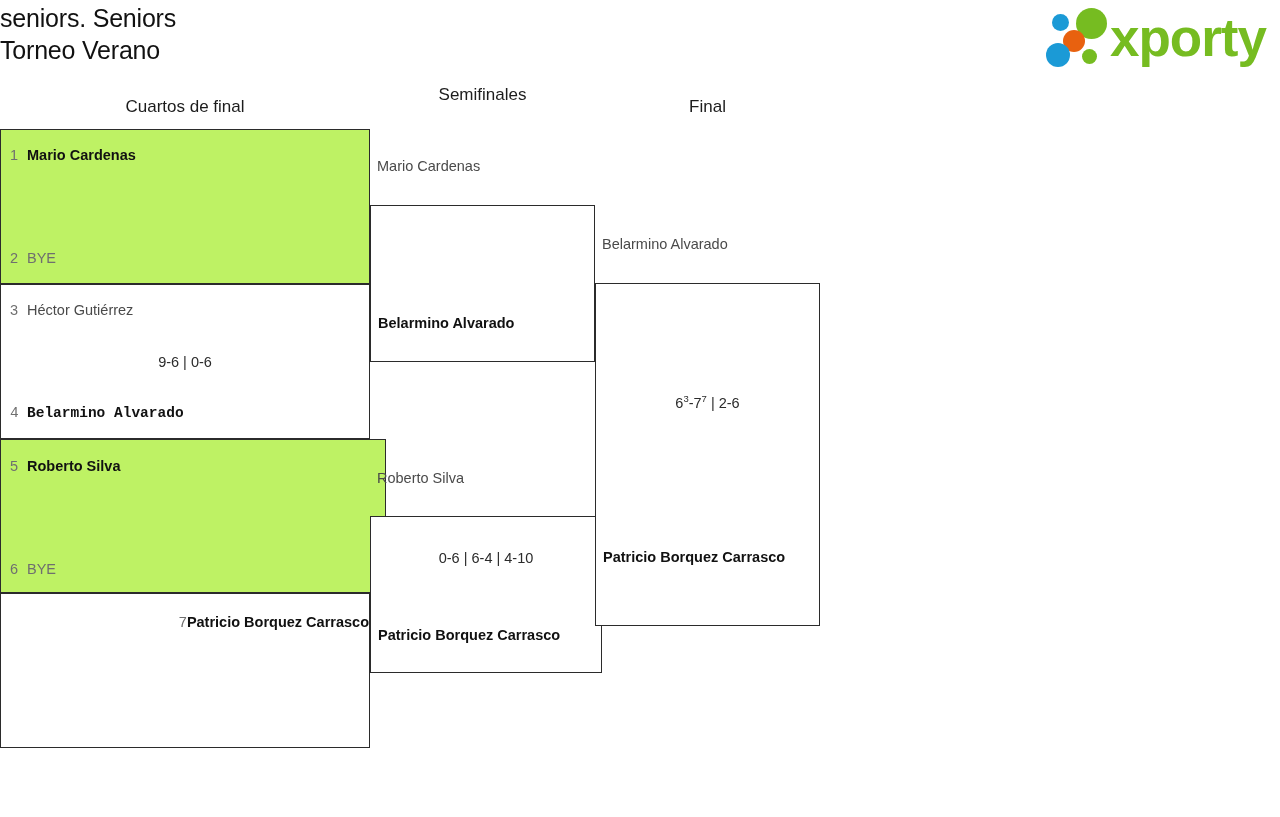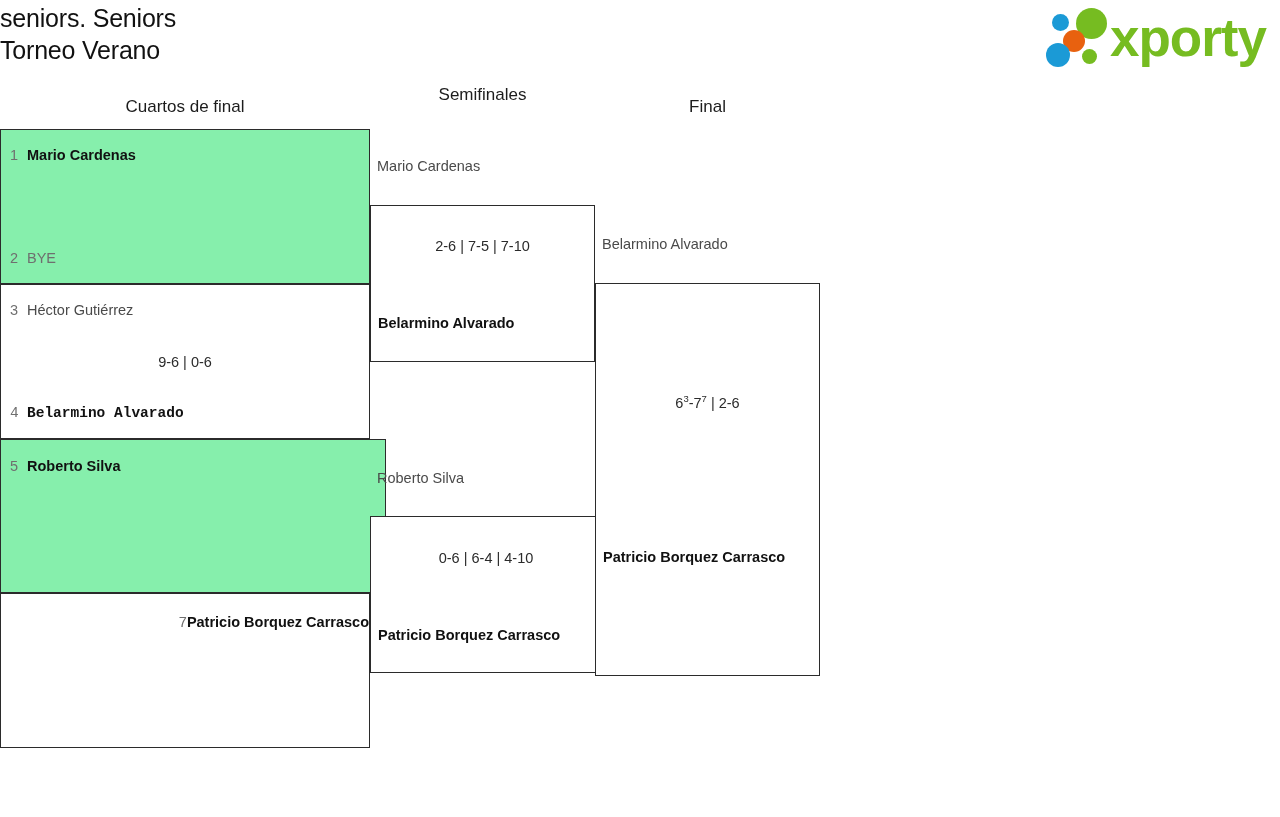--- a/index.html
+++ b/index.html
@@ -74,21 +74,21 @@
   #round-header-1 { left: 370px; top: 84px; width: 225px; }
   #round-header-2 { left: 595px; top: 96px; width: 225px; }
 
   
   .match-box {
     position: absolute;
     box-sizing: border-box;
     border: 1px solid #2b2b2b;
     background: #ffffff;
   }
-  .match-box.shaded { background: #86efac; }
+  .match-box.shaded { background: #bef264; }
 
   .player-row {
     position: absolute;
     left: 0;
     width: 100%;
     box-sizing: border-box;
     padding-left: 9px;
     font-size: 14.5px;
     line-height: 20px;
     white-space: nowrap;
@@ -122,21 +122,21 @@
   #qf-box-0 { left: 0px; top: 129px; width: 370px; height: 155px; }
   #qf-box-1 { left: 0px; top: 284px; width: 370px; height: 155px; }
   #qf-box-2 { left: 0px; top: 439px; width: 386px; height: 154px; }
   #qf-box-3 { left: 0px; top: 593px; width: 370px; height: 155px; text-align: right; }
 
   
   #sf-box-0 { left: 370px; top: 205px; width: 225px; height: 157px; }
   #sf-box-1 { left: 370px; top: 516px; width: 232px; height: 157px; }
 
   
-  #f-box-0 { left: 595px; top: 283px; width: 225px; height: 393px; }
+  #f-box-0 { left: 595px; top: 283px; width: 225px; height: 343px; }
 
   
   .advance-label {
     position: absolute;
     font-size: 14.5px;
     line-height: 20px;
     white-space: nowrap;
     padding-left: 7px;
   }
   .advance-label .pname { color: #4a4a4a; font-weight: 400; }
@@ -180,34 +180,36 @@
   <div class="score-line" style="top:67px;">9-6 | 0-6</div>
   <div class="player-row winner" style="top:118px;font-family:Liberation Mono, monospace;">
     <span class="seed">4</span><span class="pname">Belarmino Alvarado</span>
   </div>
 </div>
 
 <div class="match-box shaded" id="qf-box-2">
   <div class="player-row winner" style="top:16px;">
     <span class="seed">5</span><span class="pname">Roberto Silva</span>
   </div>
+  <div class="player-row bye" style="top:119px;">
+    <span class="seed">6</span><span class="pname">BYE</span>
+  </div>
 </div>
 
 <div class="match-box" id="qf-box-3">
   <div class="player-row winner" style="top:18px;">
     <span class="seed">7</span><span class="pname">Patricio Borquez Carrasco</span>
   </div>
 </div>
 
 <div class="advance-label" style="left:370px; top:156px;">
   <span class="pname">Mario Cardenas</span>
 </div>
 
 <div class="match-box" id="sf-box-0">
-  <div class="score-line" style="top:30px;">2-6 | 7-5 | 7-10</div>
   <div class="player-row winner" style="top:107px; padding-left:7px;">
     <span class="pname">Belarmino Alvarado</span>
   </div>
 </div>
 
 <div class="advance-label" style="left:370px; top:468px;">
   <span class="pname">Roberto Silva</span>
 </div>
 
 <div class="match-box" id="sf-box-1">

